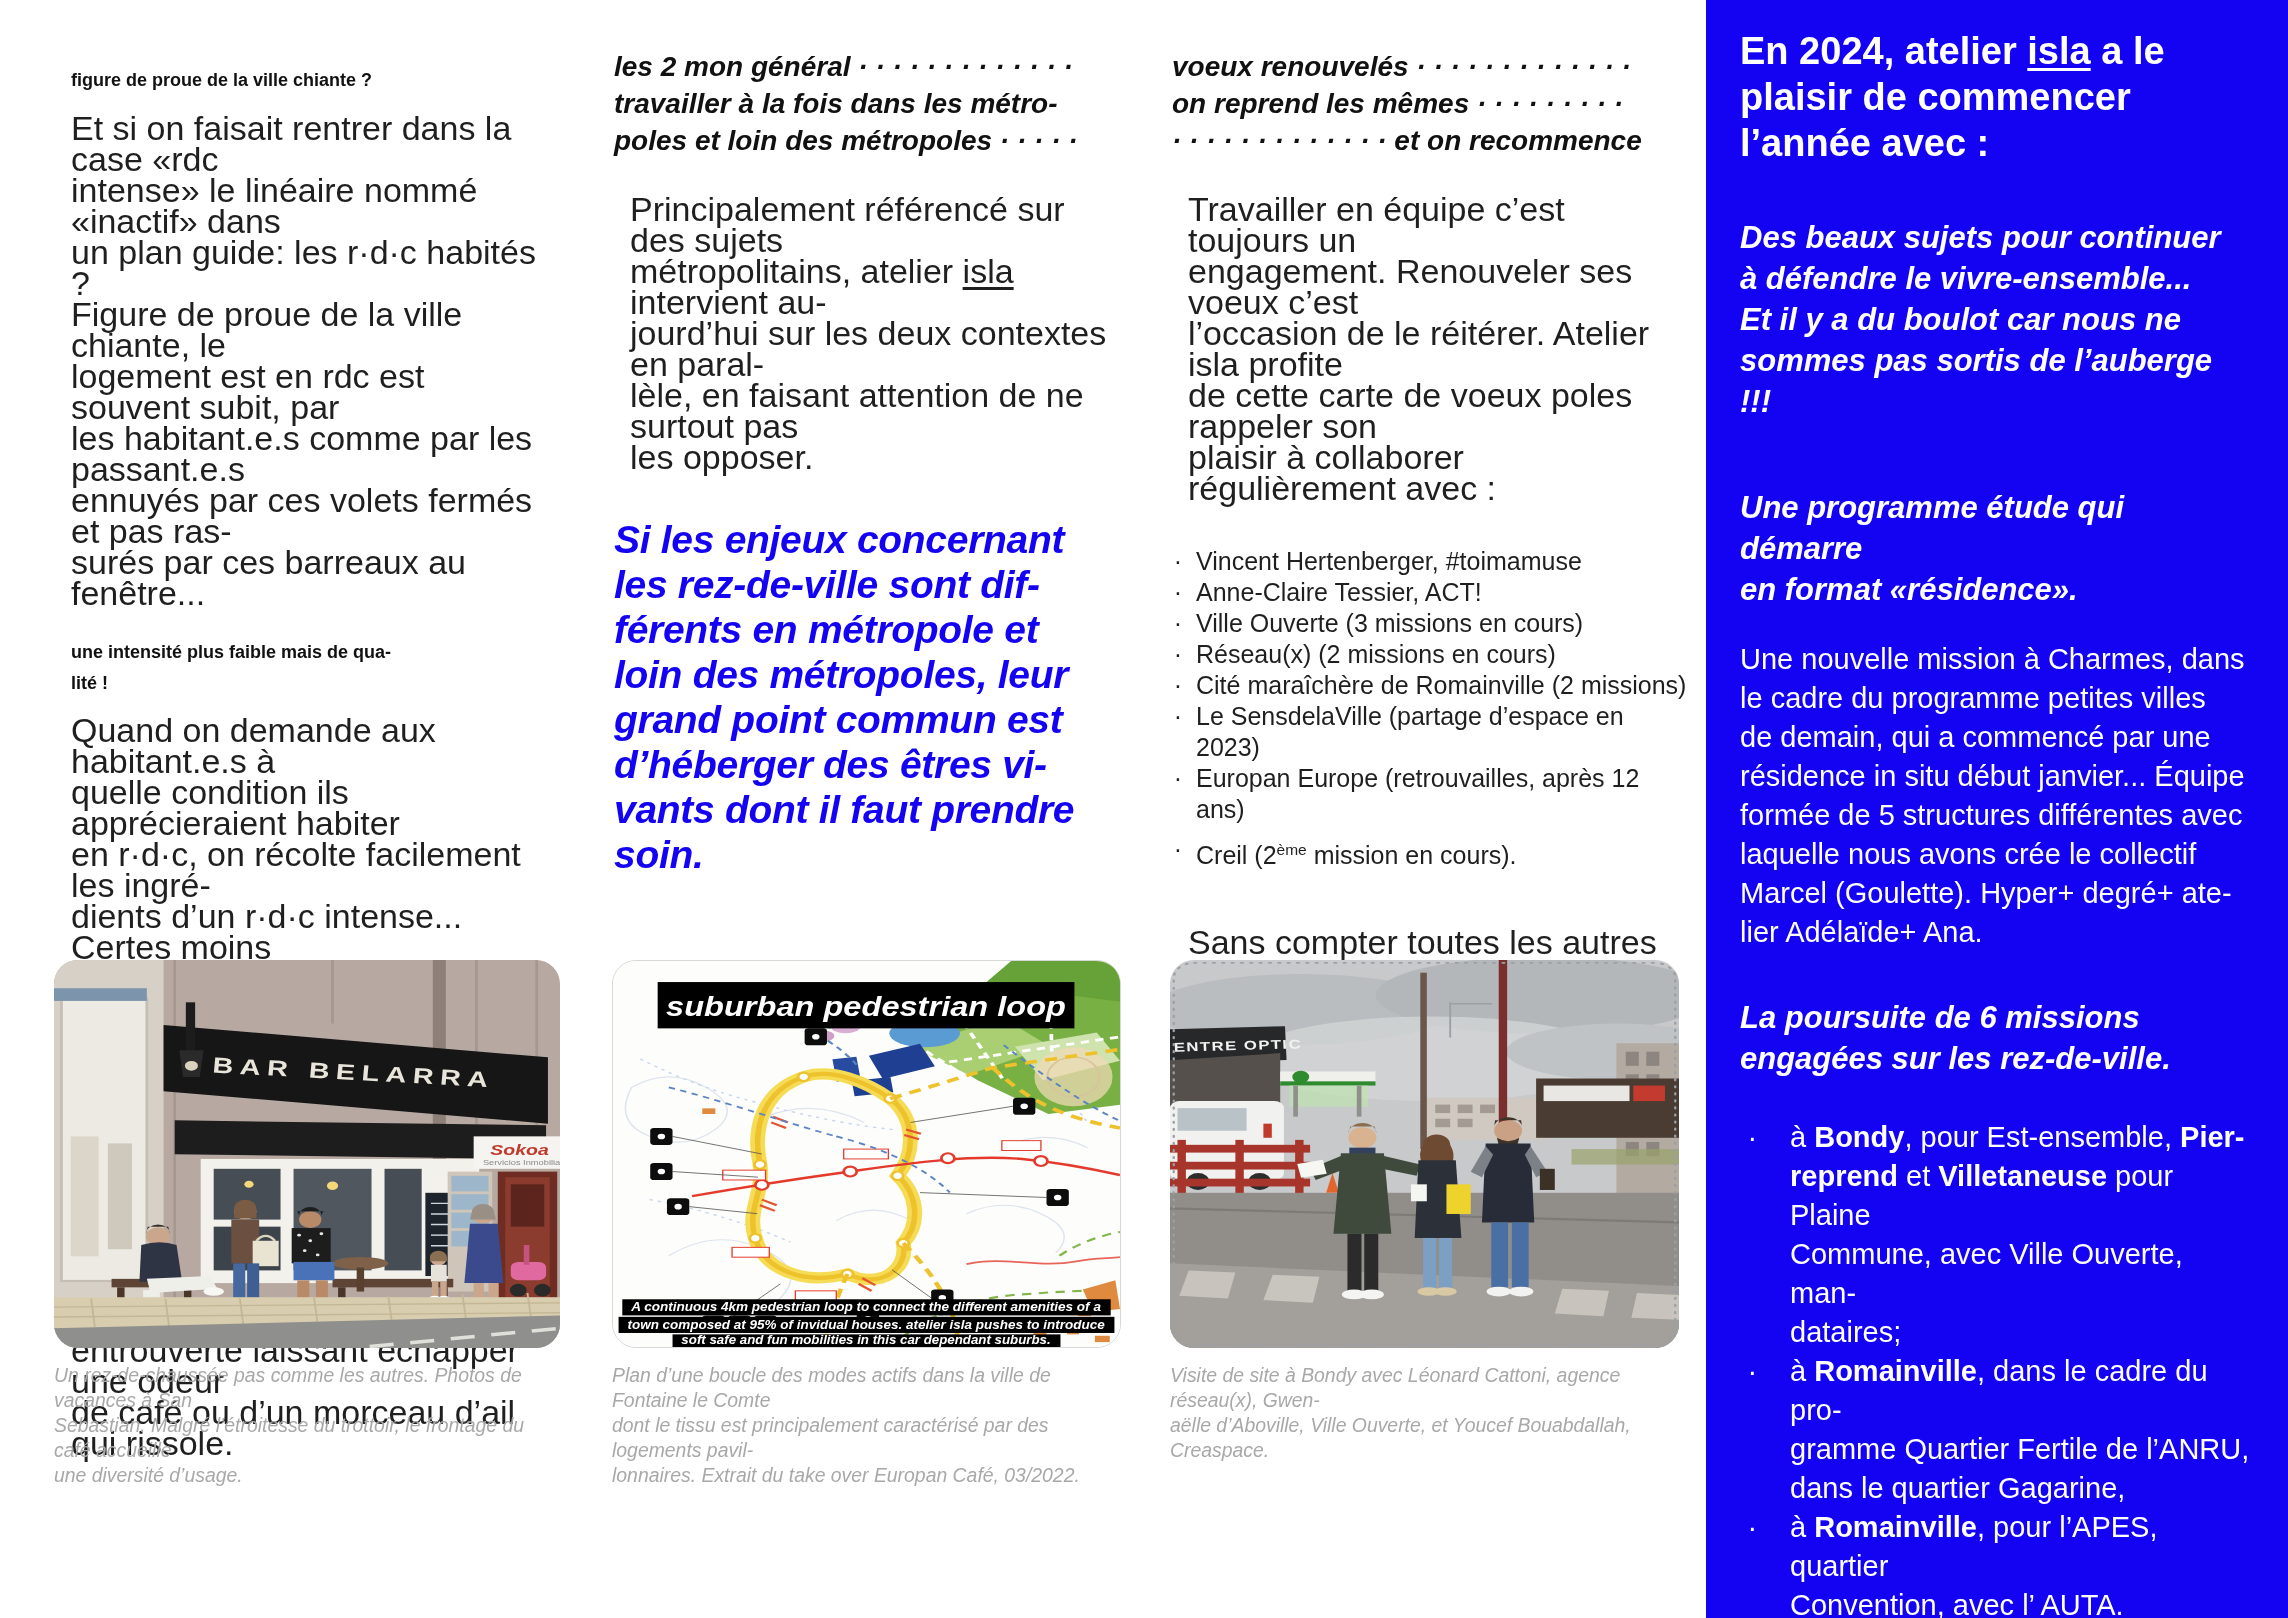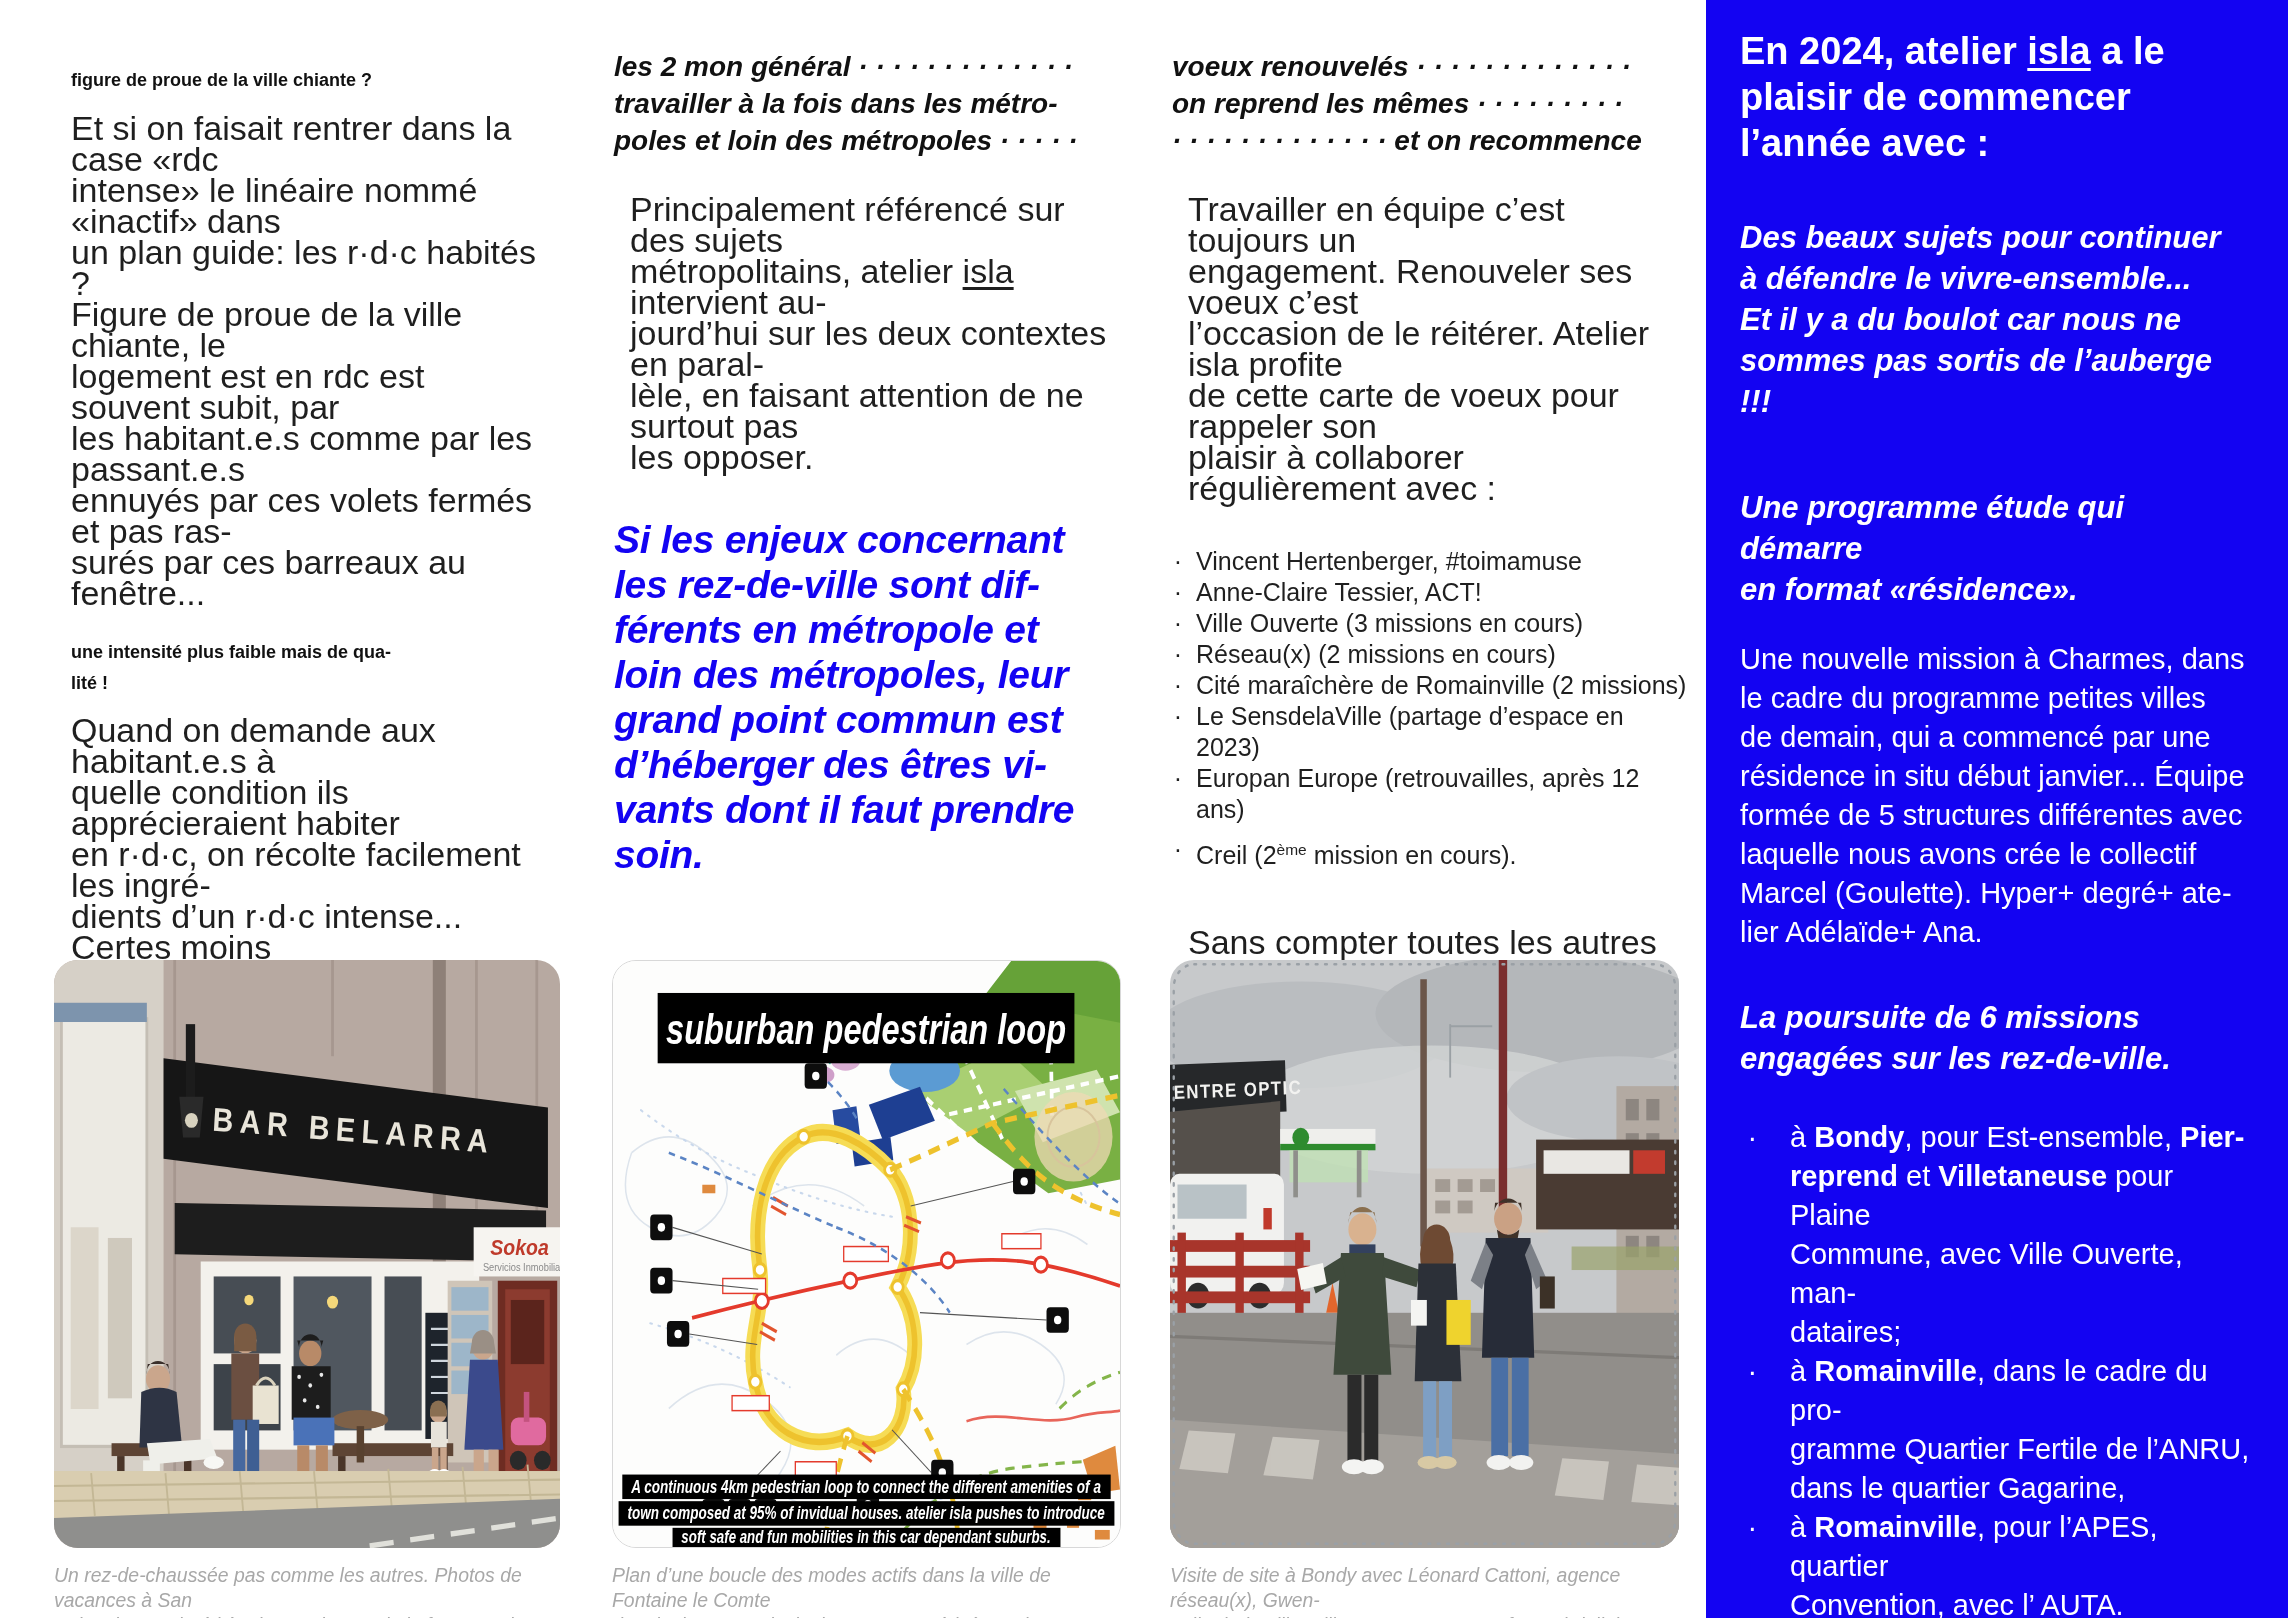--- a/index.html
+++ b/index.html
@@ -28,21 +28,21 @@
   .sb-body{font-size:29px;line-height:39px;margin:0;}
   .m-lead1{margin-top:51px;} .m-lead2{margin-top:65px;} .m-p1{margin-top:29.5px;}
   .m-lead3{margin-top:45px;} .m-bullets{margin-top:39px;}
   .sb-li{position:relative;padding-left:50px;font-size:29px;line-height:39px;}
   .sb-li .dot{position:absolute;left:7.4px;top:0;}
   
   .figure{position:absolute;top:960px;margin:0;}
   .fig1{left:54px;width:506px;}
   .fig2{left:612px;width:509px;}
   .fig3{left:1170px;width:509px;}
-  .photo{border-radius:24px;overflow:hidden;height:588px;position:relative;text-align:right;}
+  .photo{border-radius:24px;overflow:hidden;height:388px;position:relative;text-align:right;}
   .fig2 .photo{border:0.9px solid #d8d8d8;box-sizing:border-box;}
   .photo svg{display:block;width:100%;height:100%;}
   figcaption{margin-top:14.8px;font-size:19.4px;font-style:italic;line-height:25px;color:var(--cap);text-align:left;}
 </style>
 </head>
 <body>
 
 <div class="page">
 
   <div class="col col1">
@@ -90,21 +90,21 @@
 soin.</p>
   </div>
 
   <div class="col col3">
     <h3 class="col-h-it pre">voeux renouvelés · · · · · · · · · · · · ·
 on reprend les mêmes · · · · · · · · ·
 · · · · · · · · · · · · · et on recommence</h3>
     <p class="body-text pre" style="margin-top:35px">Travailler en équipe c’est toujours un
 engagement. Renouveler ses voeux c’est
 l’occasion de le réitérer. Atelier isla profite
-de cette carte de voeux pour rappeler son
+de cette carte de voeux poles rappeler son
 plaisir à collaborer régulièrement avec :</p>
     <div class="c3-list">
       <div class="c3-li"><span class="dot">·</span><span>Vincent Hertenberger, #toimamuse</span></div>
       <div class="c3-li"><span class="dot">·</span><span>Anne-Claire Tessier, ACT!</span></div>
       <div class="c3-li"><span class="dot">·</span><span>Ville Ouverte (3 missions en cours)</span></div>
       <div class="c3-li"><span class="dot">·</span><span>Réseau(x) (2 missions en cours)</span></div>
       <div class="c3-li"><span class="dot">·</span><span>Cité maraîchère de Romainville (2 missions)</span></div>
       <div class="c3-li"><span class="dot">·</span><span>Le SensdelaVille (partage d’espace en 2023)</span></div>
       <div class="c3-li"><span class="dot">·</span><span>Europan Europe (retrouvailles, après 12 ans)</span></div>
       <div class="c3-li last"><span class="dot">·</span><span>Creil (2</span><sup>ème</sup><span> mission en cours).</span></div>

